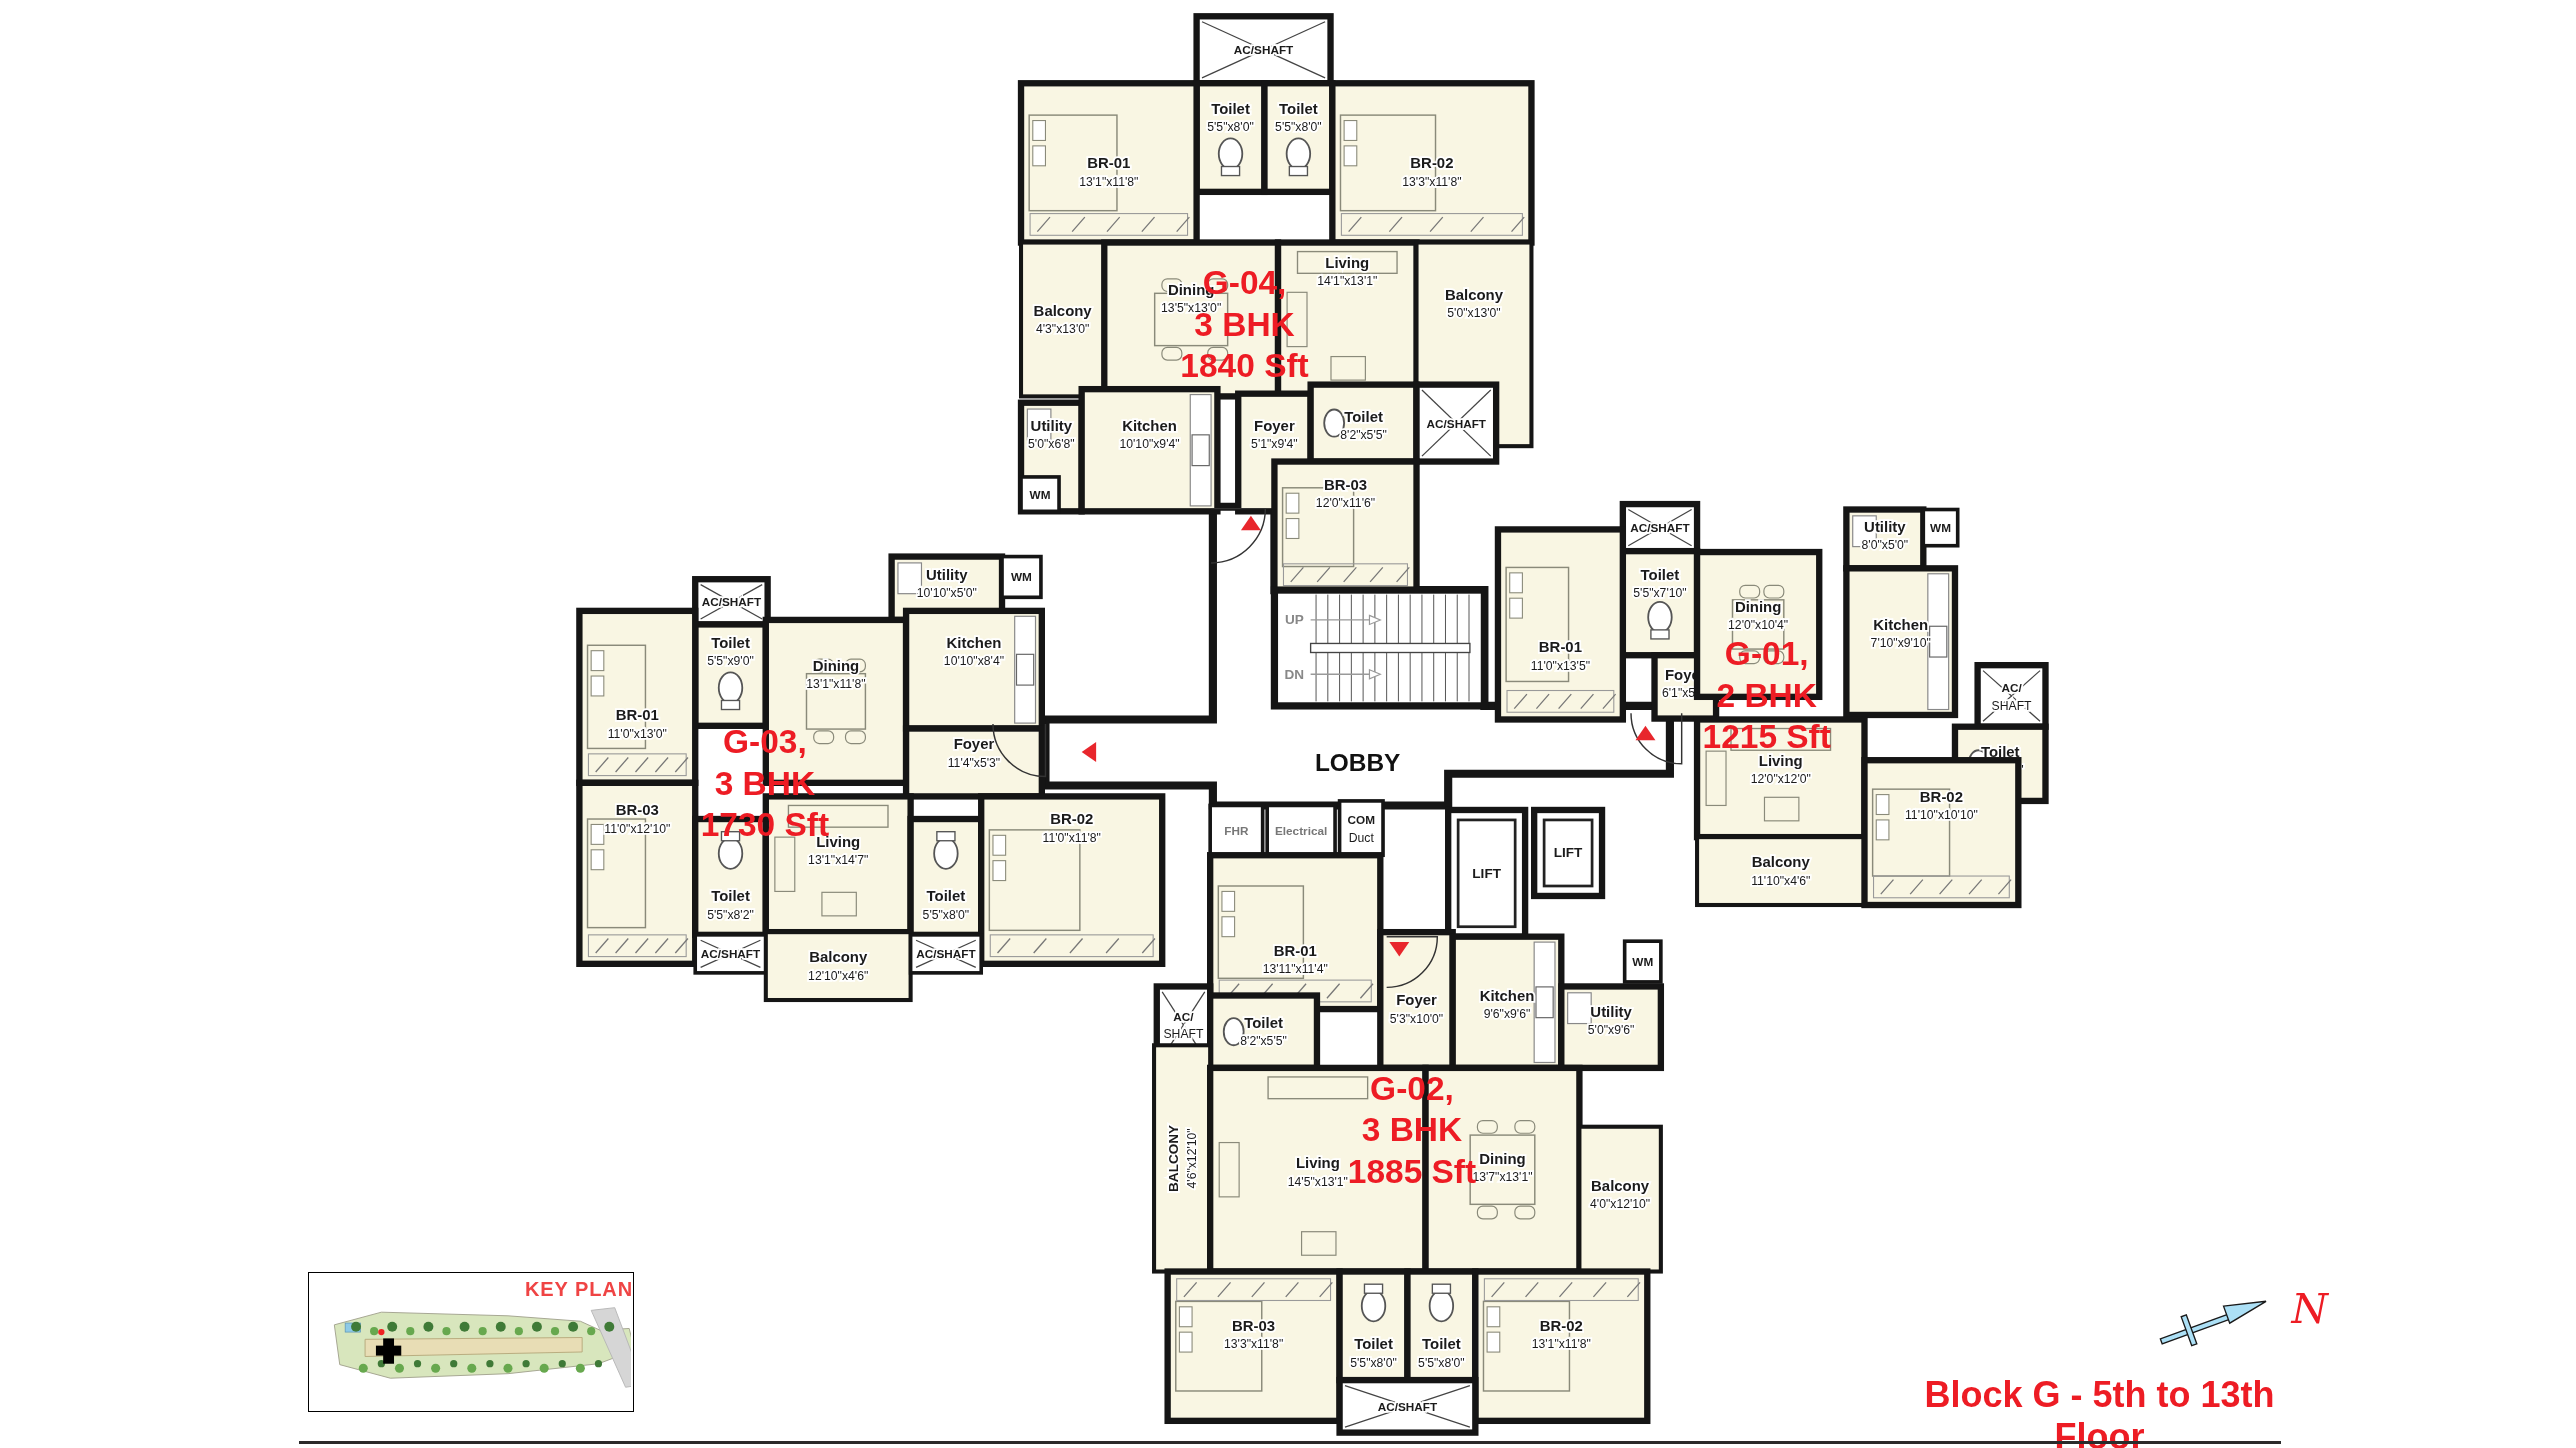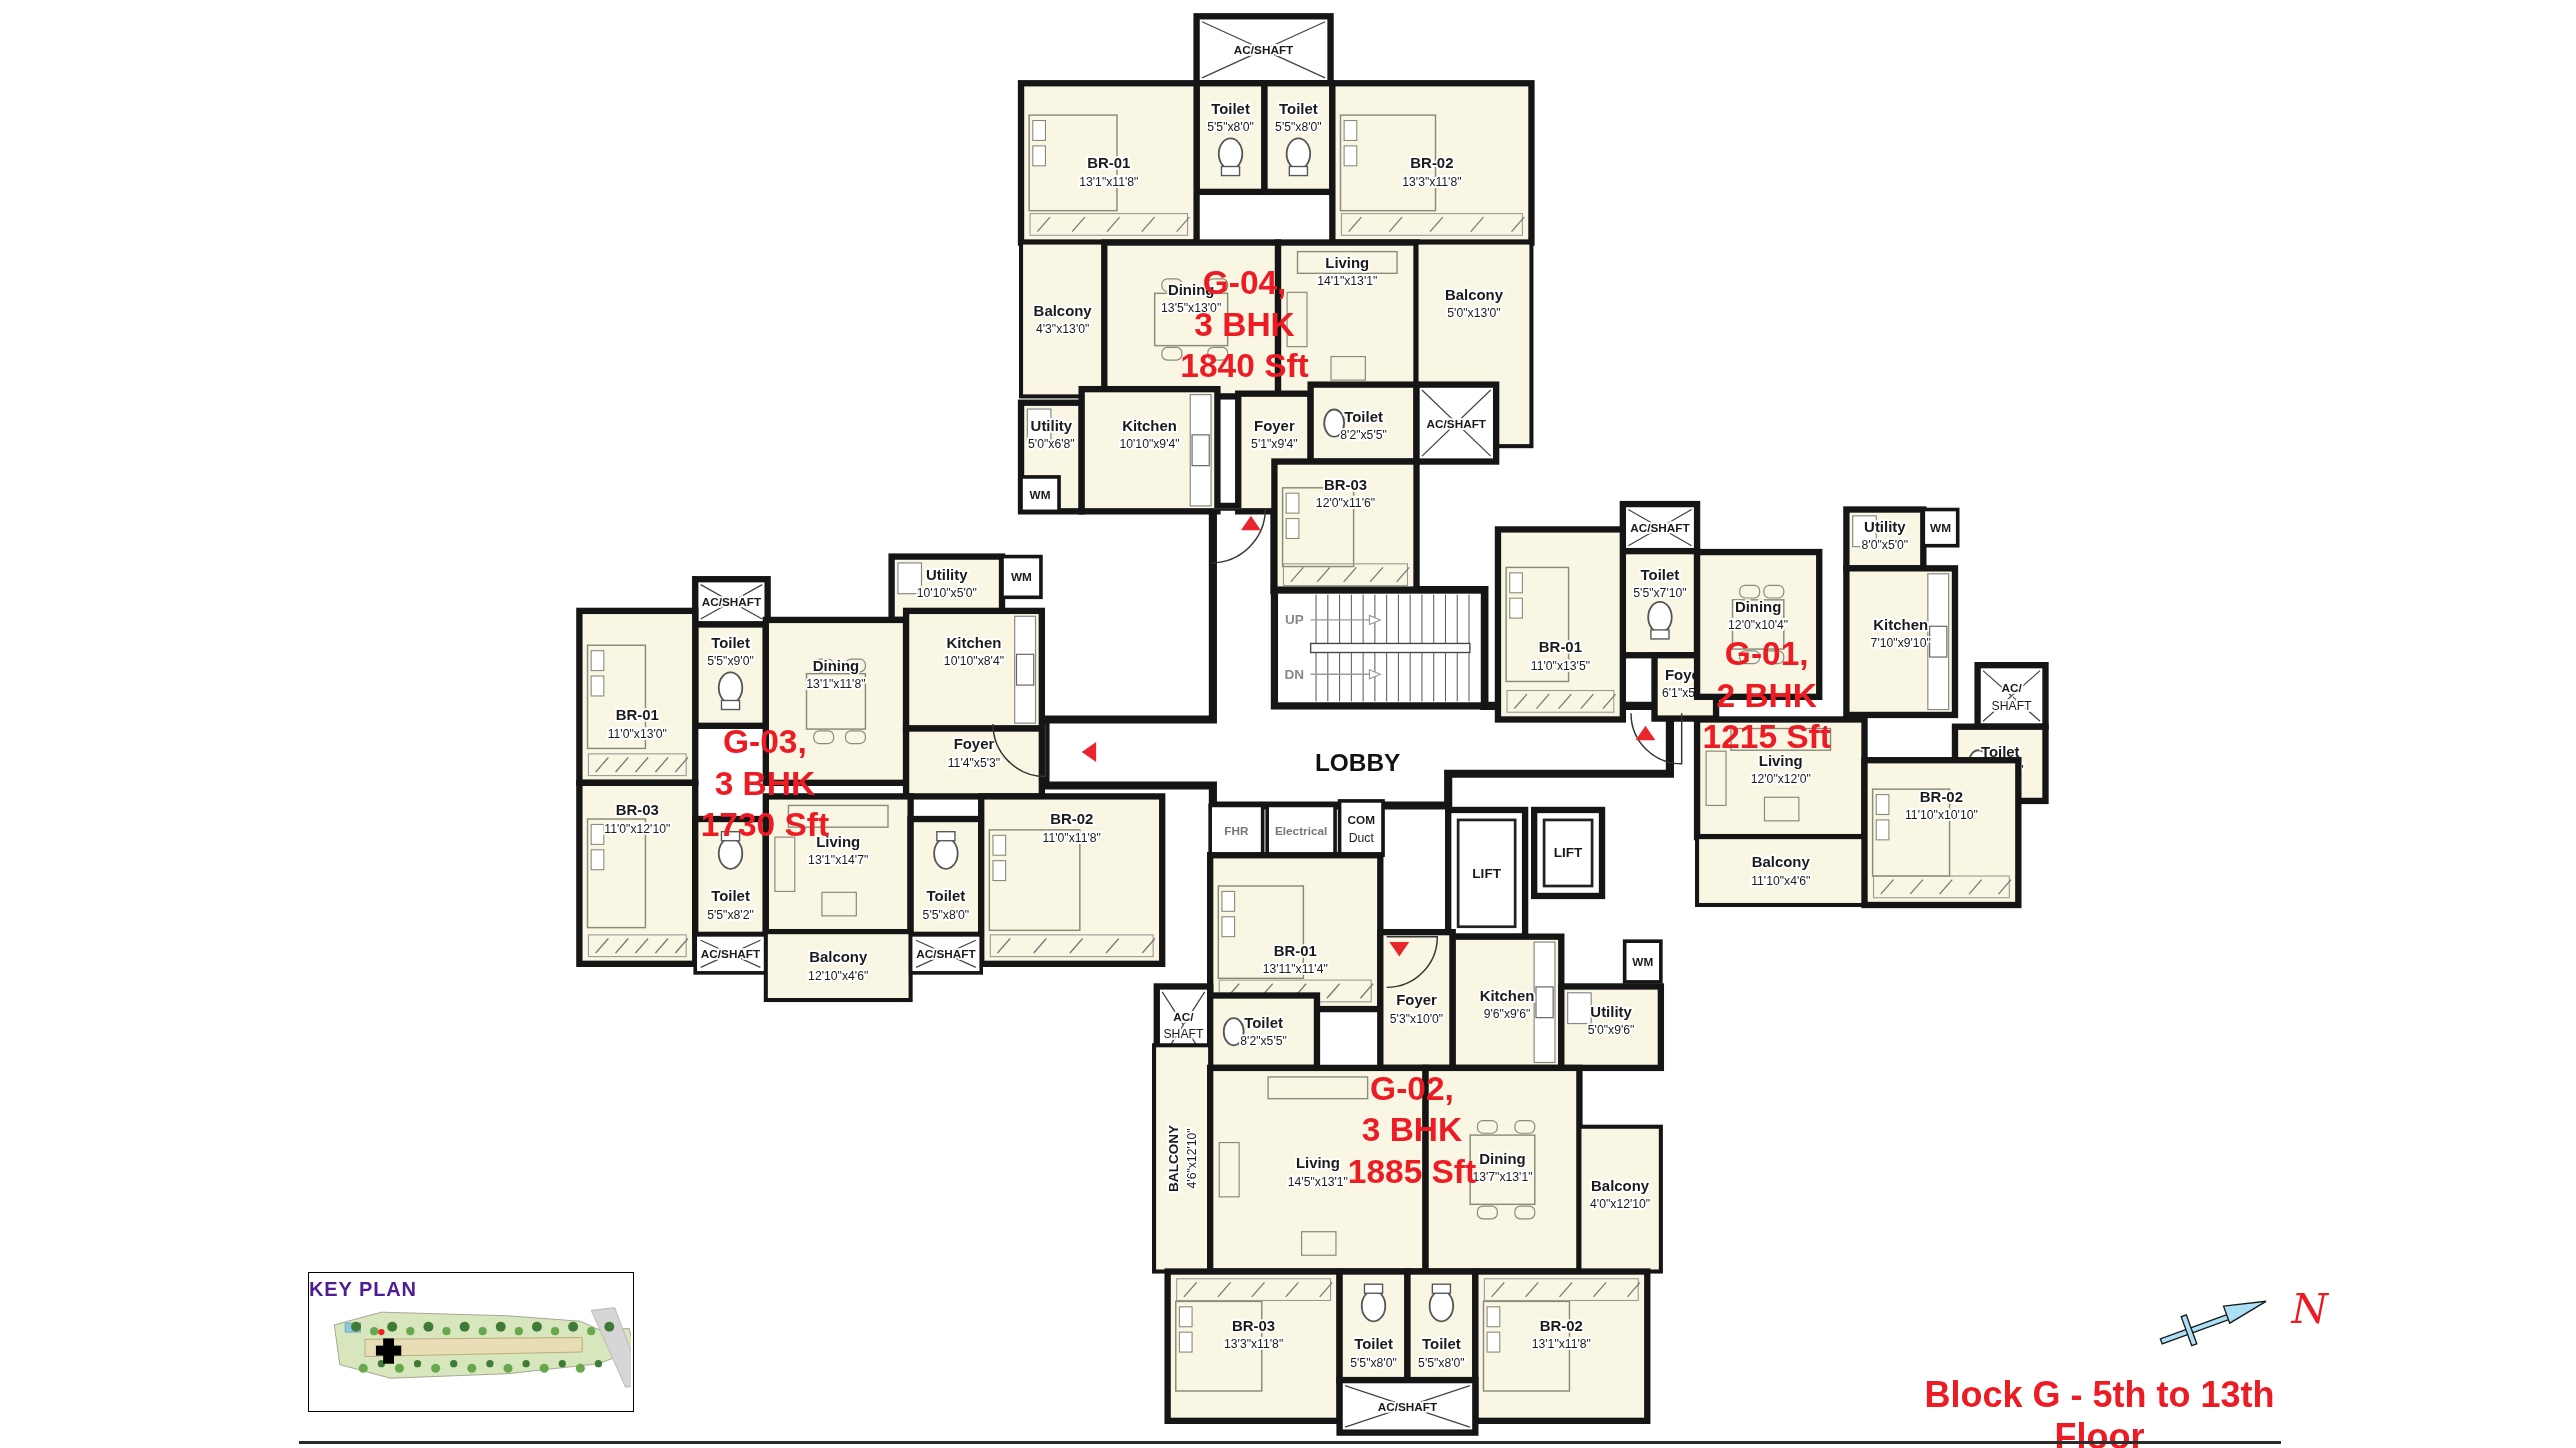--- a/index.html
+++ b/index.html
@@ -1,22 +1,22 @@
 <!DOCTYPE html>
 <html style="font-size:14.5px"><head>
 <meta charset="utf-8">
 <style>
   html,body{margin:0;padding:0;background:#fff;}
   body{width:2576px;height:1448px;position:relative;overflow:hidden;
        font-family:"Liberation Sans",sans-serif;}
   #plan{position:absolute;left:0;top:0;}
   .keyplan{position:absolute;left:308px;top:1272px;width:326px;height:140px;
            background:#fff;border:1.8px solid #000;box-sizing:border-box;}
-  .keyplan-title{text-align:left;font-weight:bold;font-size:20px;letter-spacing:0.9px;
-                 color:#4c1d95;margin-top:5.4px;}
+  .keyplan-title{text-align:right;font-weight:bold;font-size:20px;letter-spacing:0.9px;
+                 color:#ef4444;margin-top:5.4px;}
   .keyplan svg{position:absolute;left:0;top:31px;}
   .northbox{position:absolute;left:2145px;top:1285px;width:208px;height:91px;}
   .caption{position:absolute;left:1905px;top:1374px;width:389px;text-align:center;
            color:#ED1C24;font-weight:bold;font-size:36px;}
   .bottomrule{position:absolute;left:299px;top:1441px;width:1982px;height:2.7px;background:#2b2b2b;}
 </style>
 </head>
 <body>
 
 <svg id="plan" width="2576" height="1448" viewBox="0 0 2846 1600">

